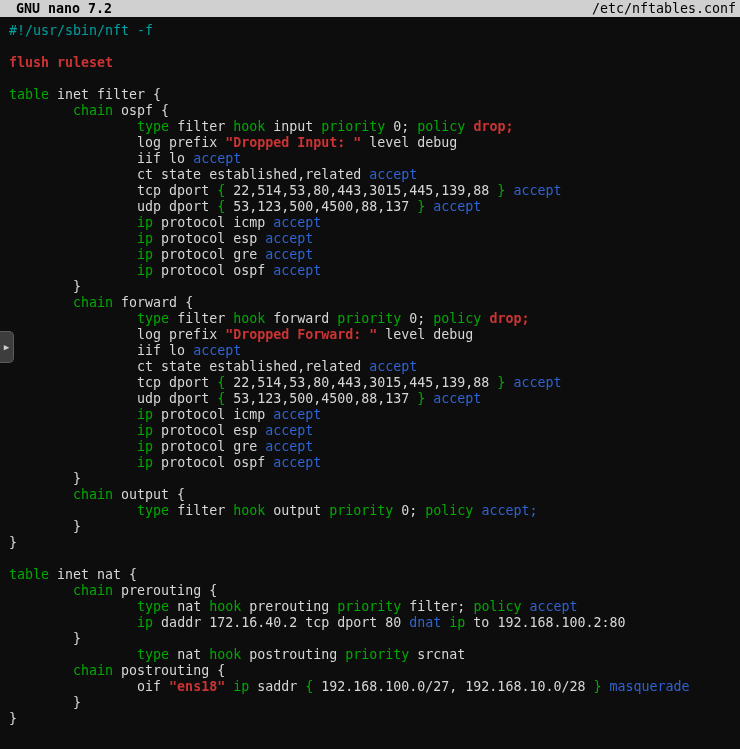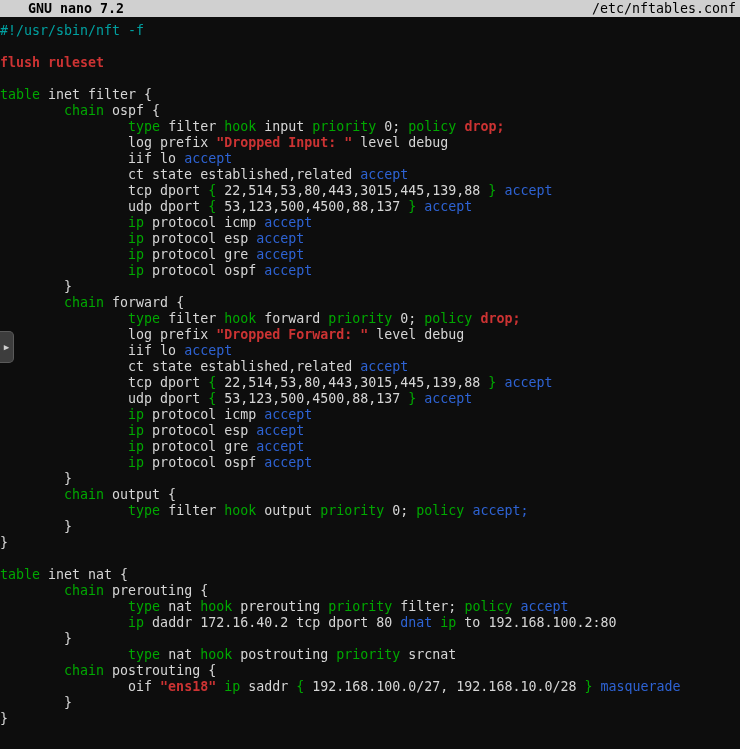--- a/index.html
+++ b/index.html
@@ -17,26 +17,26 @@
   }
   .titlebar {
     display: flex;
     justify-content: space-between;
     align-items: center;
     height: 17px;
     background: var(--titlebar-bg, #d0d0d0);
     color: var(--titlebar-fg, #000);
     font-size: 13.3px;
     white-space: pre;
-    padding: 0 4px 0 12px;
+    padding: 0 4px 0 0;
   }
   .titlebar .app { font-weight: bold; white-space: pre; }
   .titlebar .file { white-space: pre; }
   .editor {
-    padding: 6px 0 0 0;
+    padding: 6px 0 0 9px;
     font-size: 13.3px;
     line-height: 16px;
   }
   .code-line {
     white-space: pre;
     min-height: 16px;
     color: var(--fg, #d6d6d6);
   }
   .seg-fg    { color: var(--fg,    #d6d6d6); }
   .seg-green { color: var(--green, #00a800); }

